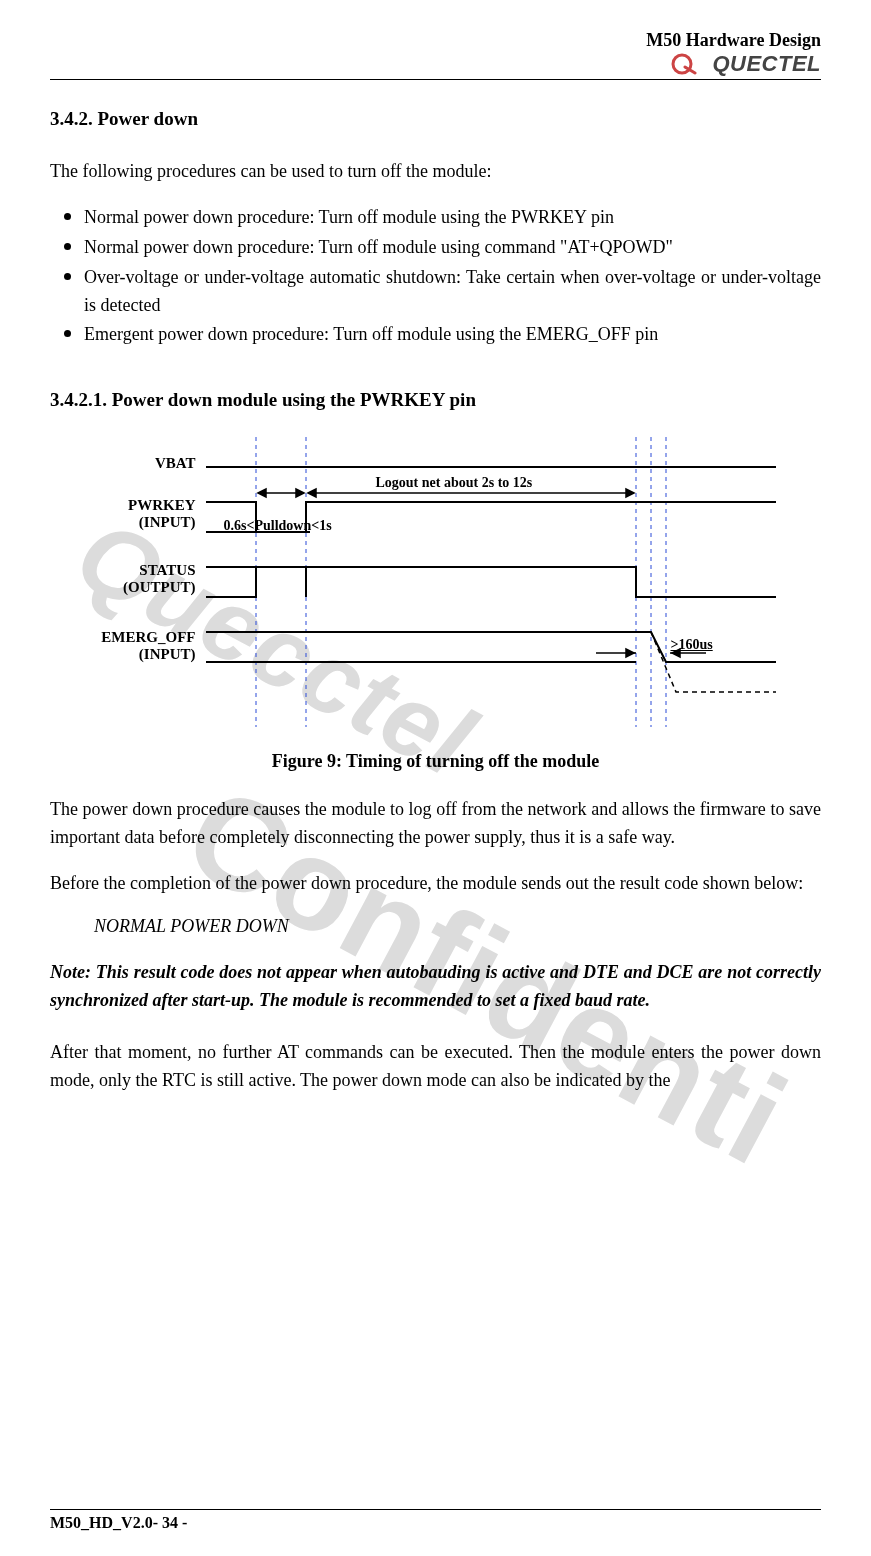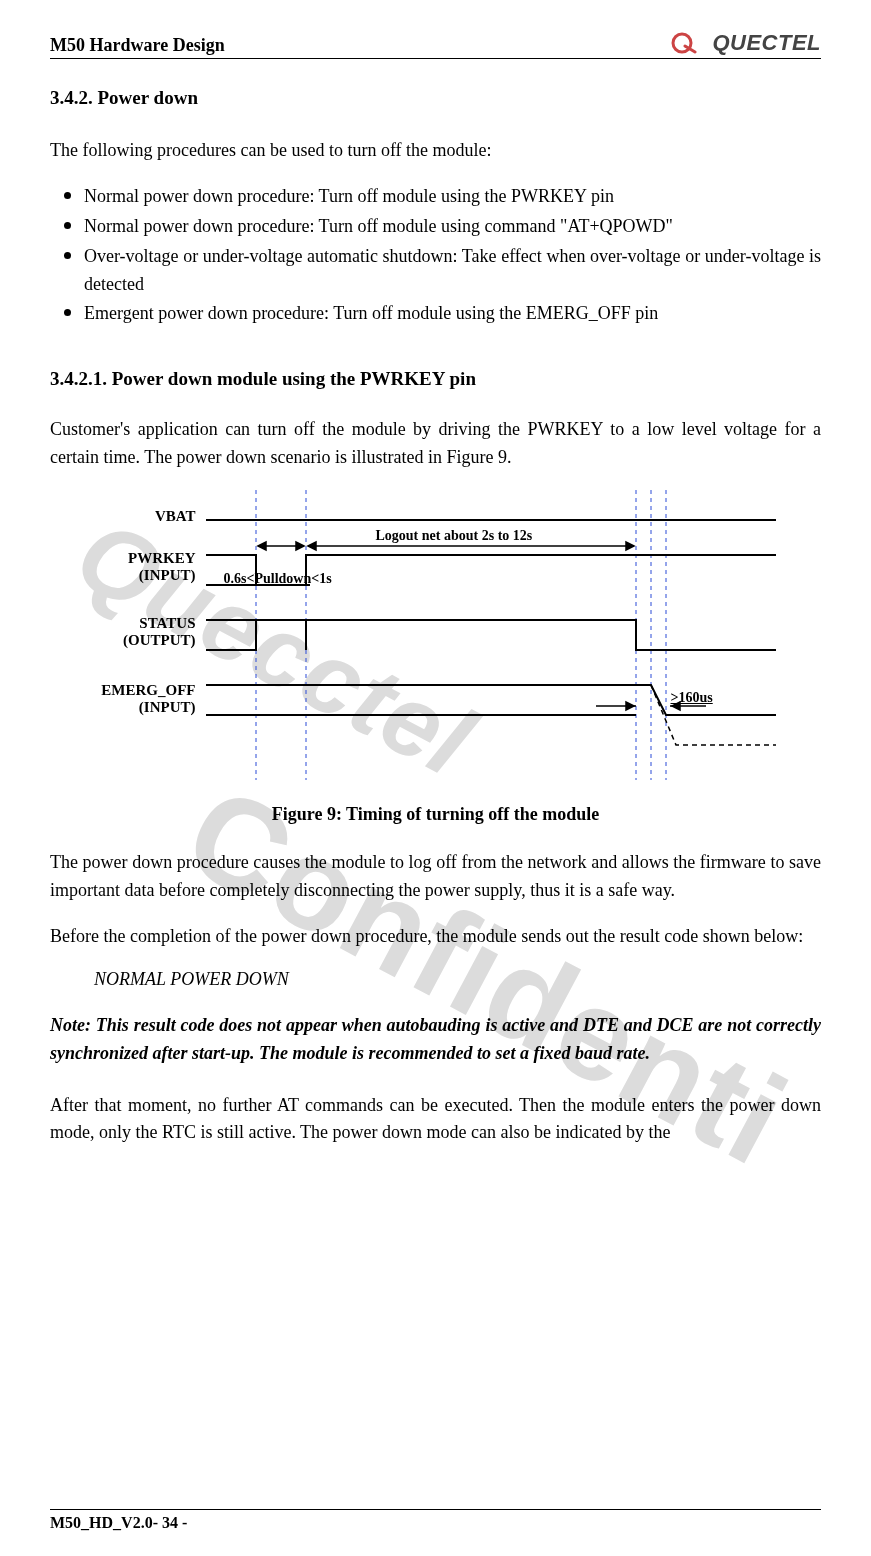--- a/index.html
+++ b/index.html
@@ -19,20 +19,21 @@
     padding: 30px 50px 30px 50px;
     overflow: hidden;
   }
   .header {
     display: flex;
     justify-content: space-between;
     align-items: flex-end;
     border-bottom: 1.5px solid #000;
     padding-bottom: 2px;
     margin-bottom: 28px;
+    flex-direction: column;
   }
   .header-title {
     font-weight: bold;
     font-size: 18px;
   }
   .logo {
     display: flex;
     align-items: center;
     gap: 15px;
   }
@@ -170,27 +171,26 @@
     </div>
   </div>
 
   <div class="h-sec">3.4.2. Power down</div>
 
   <p class="para">The following procedures can be used to turn off the module:</p>
 
   <ul class="bullets">
     <li>Normal power down procedure: Turn off module using the PWRKEY pin</li>
     <li>Normal power down procedure: Turn off module using command "AT+QPOWD"</li>
-    <li>Over-voltage or under-voltage automatic shutdown: Take effect when over-voltage or under-voltage is detected</li>
+    <li>Over-voltage or under-voltage automatic shutdown: Take certain when over-voltage or under-voltage is detected</li>
     <li>Emergent power down procedure: Turn off module using the EMERG_OFF pin</li>
   </ul>
 
   <div class="h-subsec">3.4.2.1. Power down module using the PWRKEY pin</div>
 
-  <p class="para">Customer's application can turn off the module by driving the PWRKEY to a low level voltage for a certain time. The power down scenario is illustrated in Figure 9.</p>
 
   <div class="figure-wrap">
     <div class="timing">
       <svg width="720" height="300" style="position:absolute;left:0;top:0">
 
         <g stroke="#2a4bd7" stroke-width="1" stroke-dasharray="4 4">
           <line x1="180" y1="0" x2="180" y2="290"></line>
           <line x1="230" y1="0" x2="230" y2="290"></line>
           <line x1="560" y1="0" x2="560" y2="290"></line>
           <line x1="575" y1="0" x2="575" y2="290"></line>

